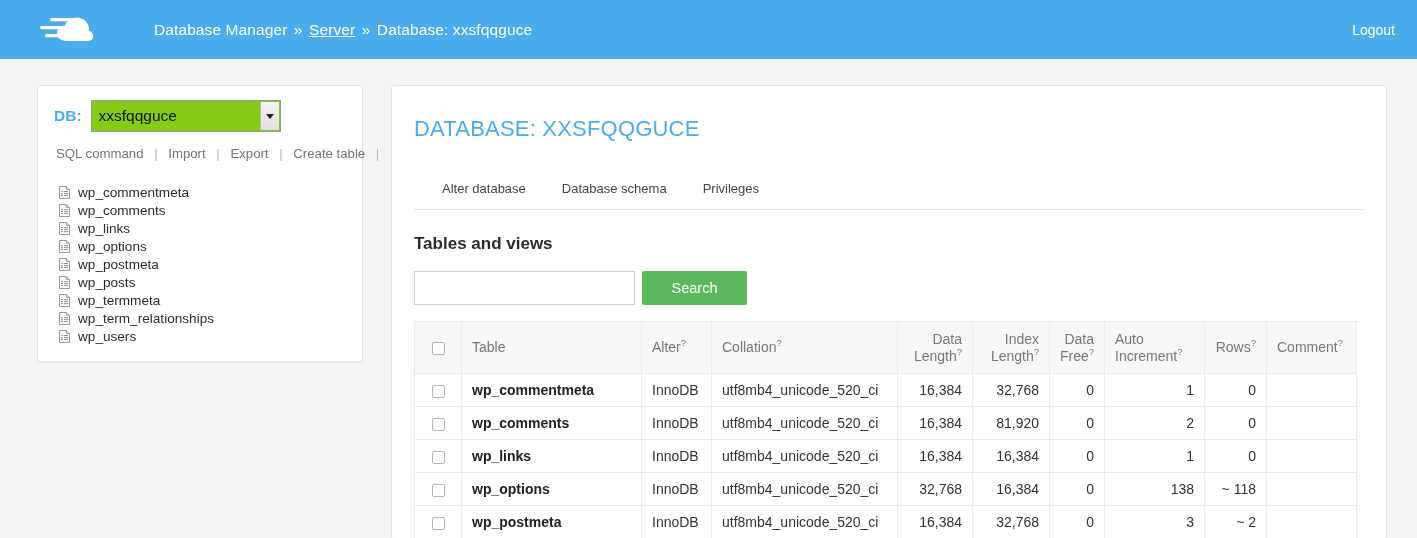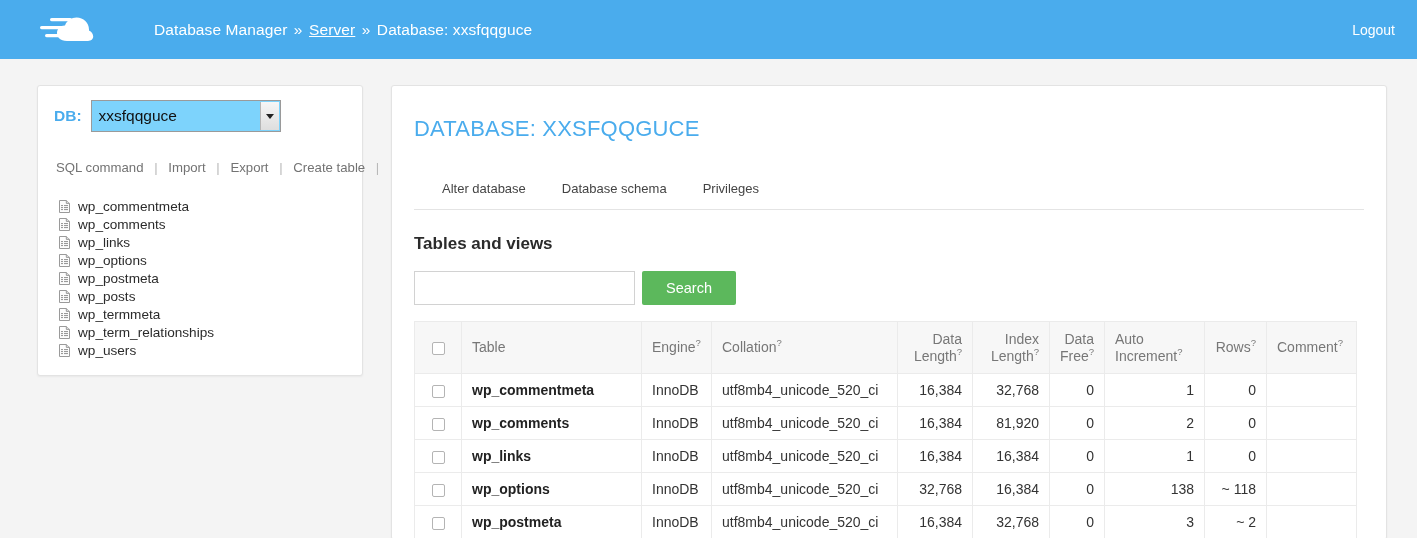--- a/index.html
+++ b/index.html
@@ -61,33 +61,33 @@
     background: #ffffff;
     border: 1px solid #e3e3e3;
     border-radius: 3px;
     box-shadow: 0 1px 2px rgba(0,0,0,.05);
     padding: 14px 16px 16px 16px;
   }
   .dbrow {
     display: flex;
     align-items: center;
     gap: 9px;
-    margin-bottom: 28px;
+    margin-bottom: 14px;
   }
   .dblabel {
     color: #4aaced;
     font-weight: bold;
     font-size: 15.5px;
   }
   .dbselect {
     position: relative;
     width: 190px;
     height: 32px;
     border: 1px solid #9a9a9a;
-    background: #7dd3fc;
+    background: #84cc16;
     display: flex;
     align-items: center;
   }
   .dbselect .val {
     padding-left: 7px;
     font-size: 15.5px;
     color: #111;
     white-space: nowrap;
     overflow: hidden;
   }
@@ -192,21 +192,21 @@
     height: 34px;
     border: 1px solid #d2d2d2;
     background: #fff;
     font-family: "Liberation Sans", sans-serif;
     font-size: 14px;
     padding: 0 7px;
     color: #222;
     outline: none;
   }
   .searchbtn {
-    width: 94px;
+    width: 105px;
     height: 34px;
     background: #5cb85c;
     border: 0;
     border-radius: 2px;
     color: #fff;
     font-family: "Liberation Sans", sans-serif;
     font-size: 14.5px;
     cursor: pointer;
   }
 
@@ -488,21 +488,21 @@
             <col class="c-ai">
           <col class="c-rows">
             <col class="c-cmt">
         </colgroup>
         <thead>
           <tr>
             <th class="chk">
               <span class="cb"></span>
             </th>
             <th><span>Table</span></th>
-            <th><span>Engine</span><sup>?</sup></th>
+            <th><span>Alter</span><sup>?</sup></th>
             <th><span>Collation</span><sup>?</sup></th>
             <th class="num"><span>Data Length</span><sup>?</sup></th>
             <th class="num"><span>Index Length</span><sup>?</sup></th>
             <th class="num"><span>Data Free</span><sup>?</sup></th>
             <th><span>Auto Increment</span><sup>?</sup></th>
             <th class="num"><span>Rows</span><sup>?</sup></th>
             <th><span>Comment</span><sup>?</sup></th>
           </tr>
         </thead>
         <tbody id="grid-body">

